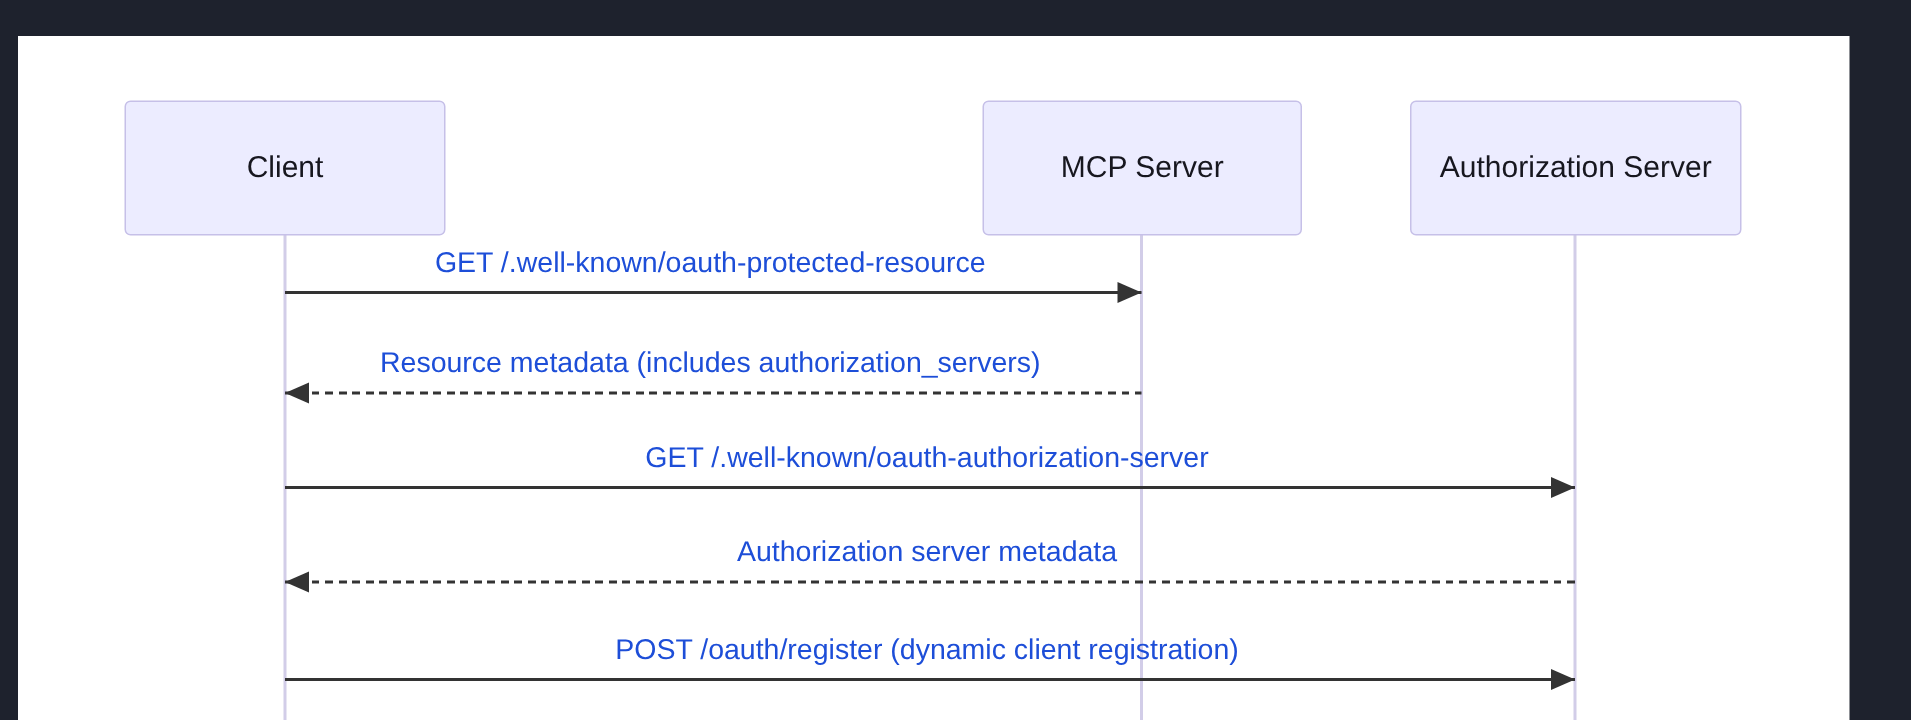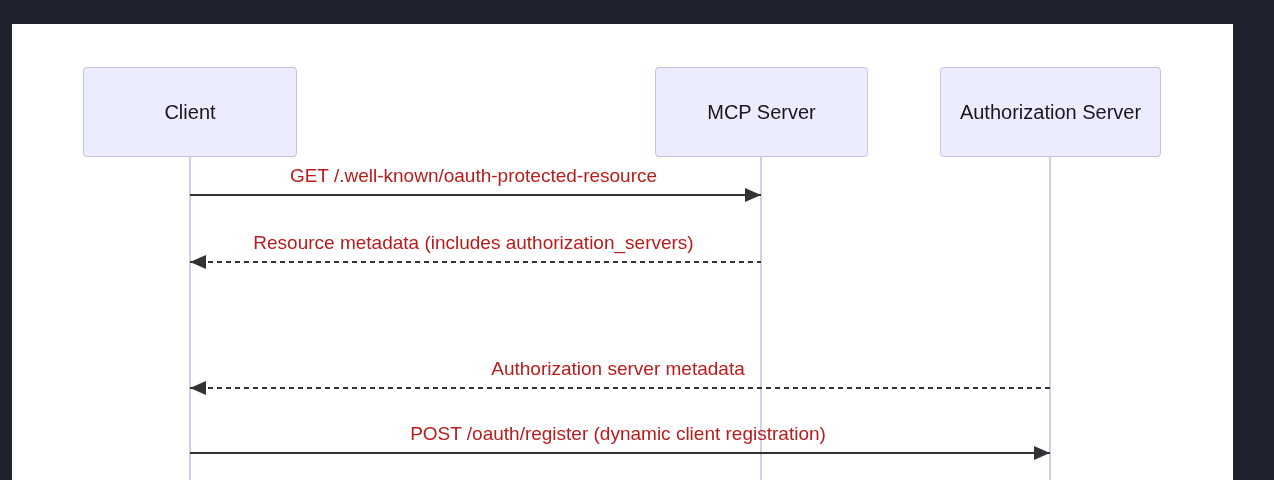--- a/index.html
+++ b/index.html
@@ -53,21 +53,21 @@
     position: absolute;
     height: 38px;
   }
   .message .label {
     position: absolute;
     left: 0;
     right: 4px;
     bottom: 9px;
     text-align: center;
     font-size: 19px;
-    color: #b91c1c;
+    color: #1d4ed8;
     white-space: nowrap;
   }
   .message .line {
     position: absolute;
     left: 0;
     right: 0;
     bottom: 0;
     height: 2px;
   }
   .message .line.solid { background: #333333; }
@@ -117,20 +117,25 @@
       <div class="line solid"></div>
       <div class="arrow right"></div>
     </div>
 
     <div class="message msg2">
       <div class="label">Resource metadata (includes authorization_servers)</div>
       <div class="line dashed"></div>
       <div class="arrow left"></div>
     </div>
 
+    <div class="message msg3">
+      <div class="label">GET /.well-known/oauth-authorization-server</div>
+      <div class="line solid"></div>
+      <div class="arrow right"></div>
+    </div>
 
     <div class="message msg4">
       <div class="label">Authorization server metadata</div>
       <div class="line dashed"></div>
       <div class="arrow left"></div>
     </div>
 
     <div class="message msg5">
       <div class="label">POST /oauth/register (dynamic client registration)</div>
       <div class="line solid"></div>

